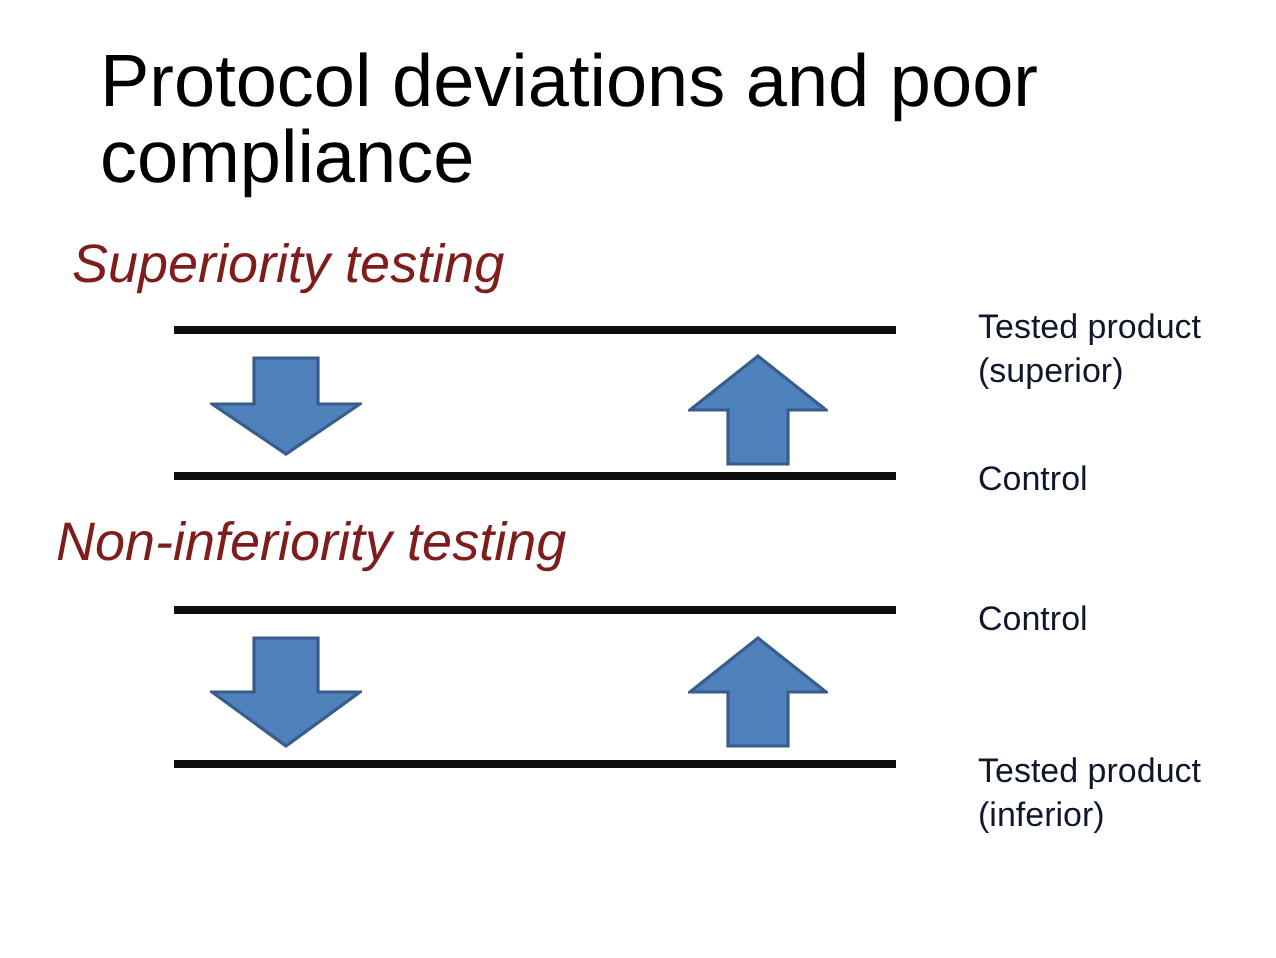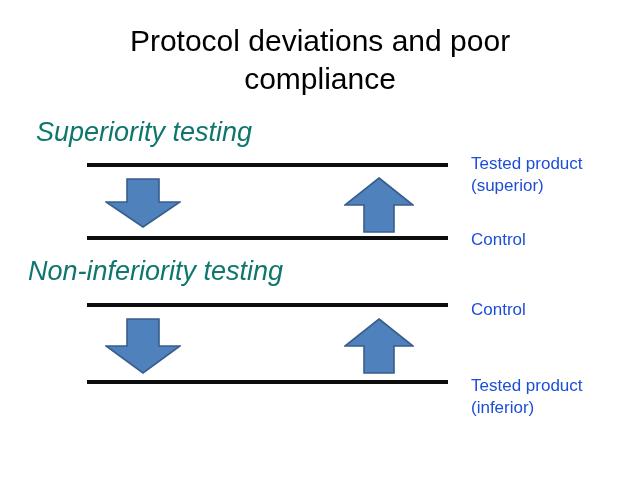--- a/index.html
+++ b/index.html
@@ -18,34 +18,33 @@
     background: #ffffff;
     overflow: hidden;
   }
 
   
   #title {
     position: absolute;
     left: 50px;
     top: 22px;
     width: 540px;
-    text-align: center;
-    font-size: 30px;
+    font-size: 37px;
     line-height: 38px;
     color: #000000;
     font-weight: normal;
     letter-spacing: 0px;
   }
 
   
   .section-heading {
     position: absolute;
     font-size: 27px;
     font-style: italic;
-    color: #0f766e;
+    color: #7f1d1d;
     white-space: nowrap;
     line-height: 1;
   }
   #heading-superiority { left: 36px; top: 119px; }
   #heading-noninferiority { left: 28px; top: 258px; }
 
   
   .hrule {
     position: absolute;
     left: 87px;
@@ -54,24 +53,24 @@
     border-top: 4px solid #0d0d0d;
   }
   #rule-sup-top    { top: 163px; }
   #rule-sup-bottom { top: 236px; }
   #rule-ninf-top   { top: 303px; }
   #rule-ninf-bottom{ top: 380px; }
 
   
   .side-label {
     position: absolute;
-    left: 471px;
+    left: 489px;
     font-size: 17px;
     line-height: 22px;
-    color: #1d4ed8;
+    color: #0f172a;
     white-space: pre-line;
   }
   #label-tested-superior { top: 153px; }
   #label-control-1       { top: 229px; }
   #label-control-2       { top: 299px; }
   #label-tested-inferior { top: 375px; }
 
   
   .arrow {
     position: absolute;

